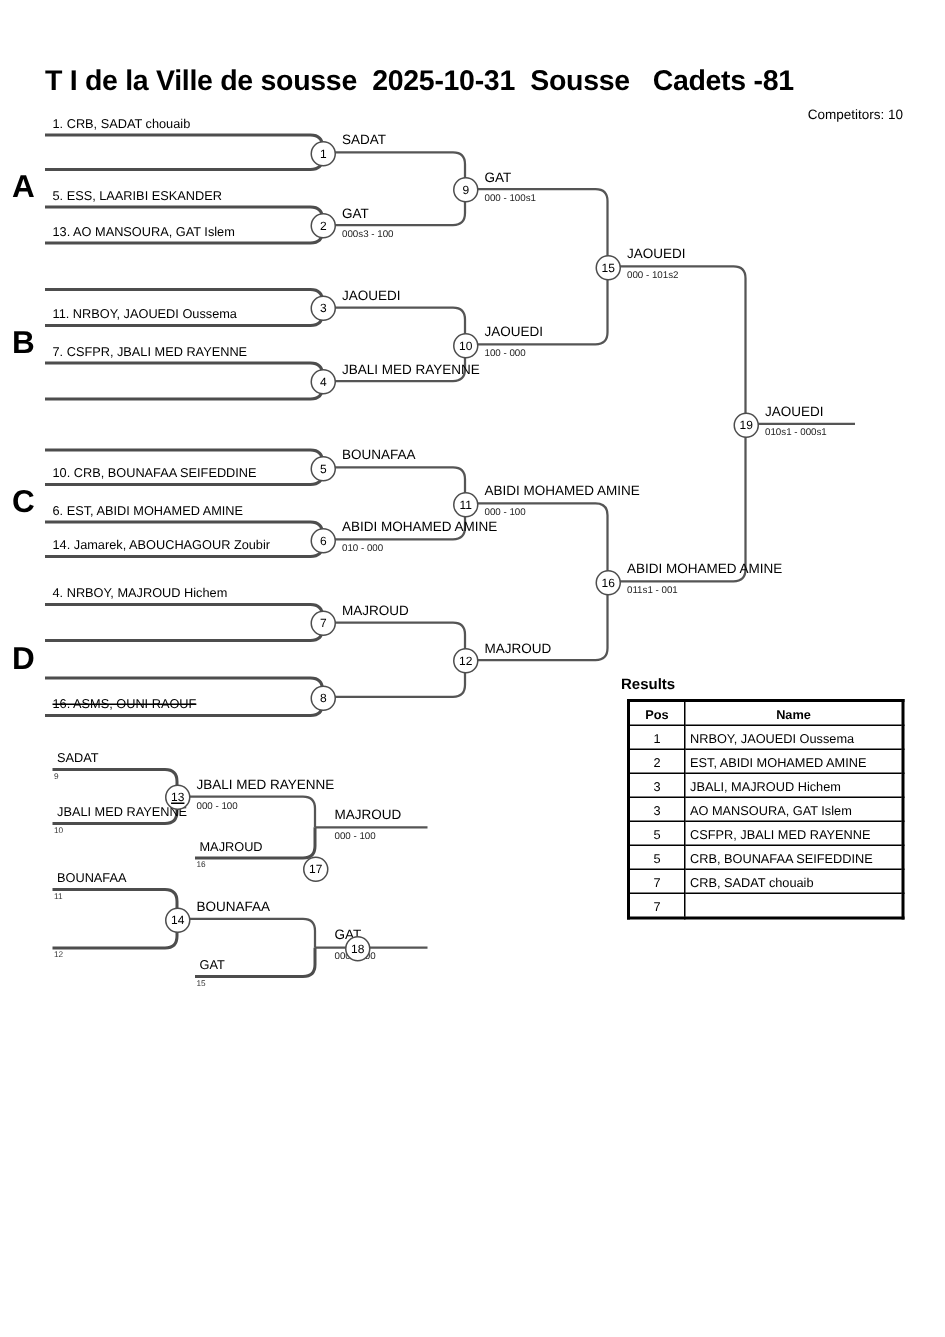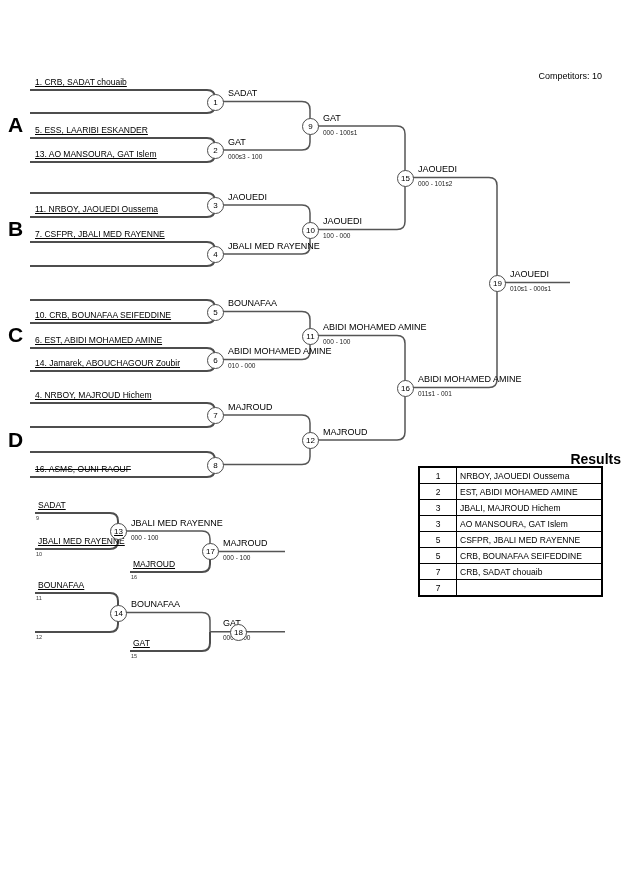--- a/index.html
+++ b/index.html
@@ -6,42 +6,43 @@
   .page{position:relative;width:630px;height:891px;background:#ffffff;overflow:hidden;
         font-family:"Liberation Sans",sans-serif;color:#000;}
   .title{position:absolute;left:30px;top:44px;font-size:19px;font-weight:bold;
          white-space:pre;letter-spacing:-0.2px;}
   .competitors{position:absolute;right:28px;top:71px;font-size:9px;}
   svg.lines{position:absolute;left:0;top:0;}
   svg.lines path{fill:none;stroke:#4d4d4d;}
   svg.lines path.seed{stroke-width:2;}
   svg.lines path.conn{stroke-width:1.5;stroke:#555;}
   .lbl{position:absolute;white-space:nowrap;line-height:1.1;}
-  .entry{font-size:8.5px;text-decoration:underline;}
+  .entry{font-size:8.5px;}
   .strike{text-decoration:line-through;}
   .winner{font-size:9px;}
   .score{font-size:6.5px;color:#222;}
   .ref{font-size:5.5px;color:#333;}
   .group{font-size:21px;font-weight:bold;}
   .circle{position:absolute;width:15px;height:15px;border:1.4px solid #4d4d4d;border-radius:50%;
           background:#fff;text-align:center;font-size:8px;line-height:15px;z-index:3;}
-  .results-title{position:absolute;left:436px;top:451px;width:185px;text-align:right;
-                 font-size:14px;font-weight:bold;}
+  .results-title{position:absolute;left:414px;top:451px;width:185px;text-align:left;
+                 font-size:10px;font-weight:bold;}
   table.results{position:absolute;left:418px;top:466px;width:185px;border-collapse:collapse;
                 border:2px solid #000;font-size:8.5px;}
   table.results th,table.results td{border:1px solid #000;height:15px;padding:0 3px;}
   table.results th{font-weight:bold;text-align:center;}
   td.pos{width:30px;text-align:center;}
   td.name{text-align:left;padding-left:8px;}
 </style>
 </head>
 <body>
 
 <div class="page">
 
+  <div class="title">T I de la Ville de sousse  2025-10-31  Sousse   Cadets -81</div>
   <div class="competitors">Competitors: 10</div>
 
   <svg class="lines" width="630" height="891">
 
     <path class="seed" d="M30 90 H207 Q215 90 215 98 V105 Q215 113 207 113 H30"></path>
     <path class="seed" d="M30 138 H207 Q215 138 215 146 V154 Q215 162 207 162 H30"></path>
     <path class="seed" d="M30 193 H207 Q215 193 215 201 V209 Q215 217 207 217 H30"></path>
     <path class="seed" d="M30 242 H207 Q215 242 215 250 V258 Q215 266 207 266 H30"></path>
     <path class="seed" d="M30 300 H207 Q215 300 215 308 V315 Q215 323 207 323 H30"></path>
     <path class="seed" d="M30 348 H207 Q215 348 215 356 V363 Q215 371 207 371 H30"></path>
@@ -135,35 +136,39 @@
   <div class="lbl ref" style="left:36px;top:550.5px;">10</div>
   <div class="lbl entry" style="left:133px;top:560px;">MAJROUD</div>
   <div class="lbl ref" style="left:131px;top:573.5px;">16</div>
   <div class="lbl entry" style="left:38px;top:581px;">BOUNAFAA</div>
   <div class="lbl ref" style="left:36px;top:594.5px;">11</div>
   <div class="lbl ref" style="left:36px;top:633.5px;">12</div>
   <div class="lbl entry" style="left:133px;top:639px;">GAT</div>
   <div class="lbl ref" style="left:131px;top:652.5px;">15</div>
 
   <div class="circle" style="left:110px;top:523px;text-decoration:underline;">13</div>
-  <div class="circle" style="left:202px;top:543px;">17</div>
+  <div class="circle" style="left:202px;top:571px;">17</div>
   <div class="circle" style="left:110px;top:604.5px;">14</div>
   <div class="circle" style="left:202px;top:624px;margin-left:28px;">18</div>
 
   <div class="lbl winner" style="left:131px;top:518.5px;">JBALI MED RAYENNE</div>
   <div class="lbl score" style="left:131px;top:533.5px;">000 - 100</div>
   <div class="lbl winner" style="left:223px;top:539px;">MAJROUD</div>
   <div class="lbl score" style="left:223px;top:554px;">000 - 100</div>
   <div class="lbl winner" style="left:131px;top:600px;">BOUNAFAA</div>
   <div class="lbl winner" style="left:223px;top:619px;">GAT</div>
   <div class="lbl score" style="left:223px;top:634px;">000 - 100</div>
 
   <div class="results-title">Results</div>
   <table class="results">
     <tbody>
+        <tr>
+      <th>Pos</th>
+      <th>Name</th>
+    </tr>
     <tr>
       <td class="pos">1</td>
       <td class="name">NRBOY, JAOUEDI Oussema</td>
     </tr>
     <tr>
       <td class="pos">2</td>
       <td class="name">EST, ABIDI MOHAMED AMINE</td>
     </tr>
     <tr>
       <td class="pos">3</td>

